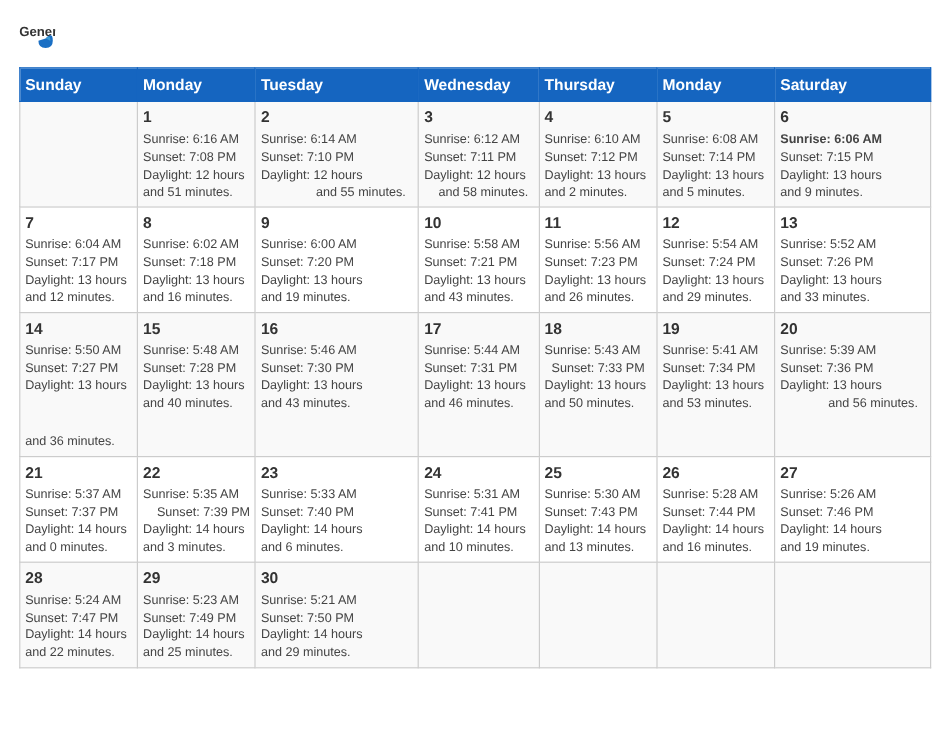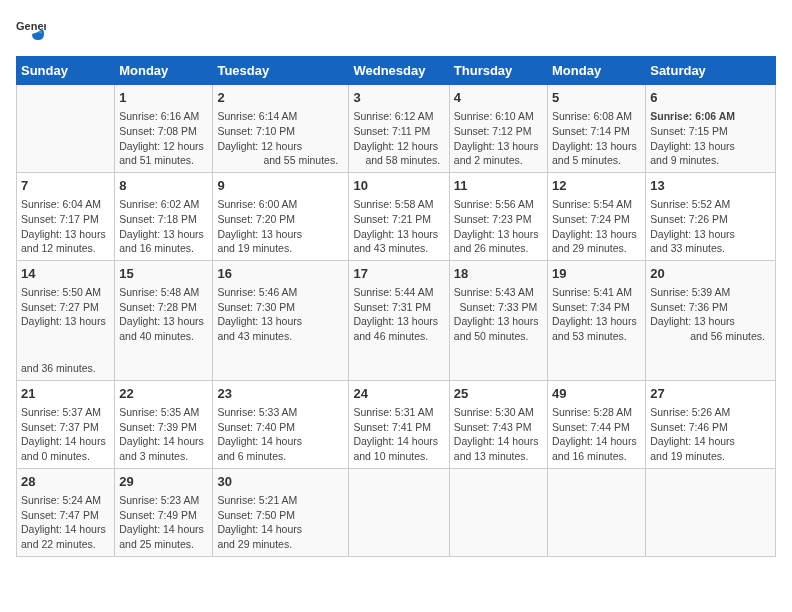--- a/index.html
+++ b/index.html
@@ -305,21 +305,21 @@
             <span style="display: block;">Sunrise: 5:37 AM</span>
             <span style="display: block;">Sunset: 7:37 PM</span>
             <span style="display: block;">Daylight: 14 hours</span>
             <span style="display: block;">and 0 minutes.</span>
           </div>
         </td>
         <td>
           <span class="day-number">22</span>
           <div class="cell-content">
             <span style="display: block;">Sunrise: 5:35 AM</span>
-            <span style="display: block;">Sunset: 7:39 PM</span>
+            <span style="display: block; text-align: right;">Sunset: 7:39 PM</span>
             <span style="display: block;">Daylight: 14 hours</span>
             <span style="display: block;">and 3 minutes.</span>
           </div>
         </td>
         <td>
           <span class="day-number">23</span>
           <div class="cell-content">
             <span style="display: block;">Sunrise: 5:33 AM</span>
             <span style="display: block;">Sunset: 7:40 PM</span>
             <span style="display: block;">Daylight: 14 hours</span>
@@ -338,21 +338,21 @@
         <td>
           <span class="day-number">25</span>
           <div class="cell-content">
             <span style="display: block;">Sunrise: 5:30 AM</span>
             <span style="display: block;">Sunset: 7:43 PM</span>
             <span style="display: block;">Daylight: 14 hours</span>
             <span style="display: block;">and 13 minutes.</span>
           </div>
         </td>
         <td>
-          <span class="day-number">49</span>
+          <span class="day-number">26</span>
           <div class="cell-content">
             <span style="display: block;">Sunrise: 5:28 AM</span>
             <span style="display: block;">Sunset: 7:44 PM</span>
             <span style="display: block;">Daylight: 14 hours</span>
             <span style="display: block;">and 16 minutes.</span>
           </div>
         </td>
         <td>
           <span class="day-number">27</span>
           <div class="cell-content">

